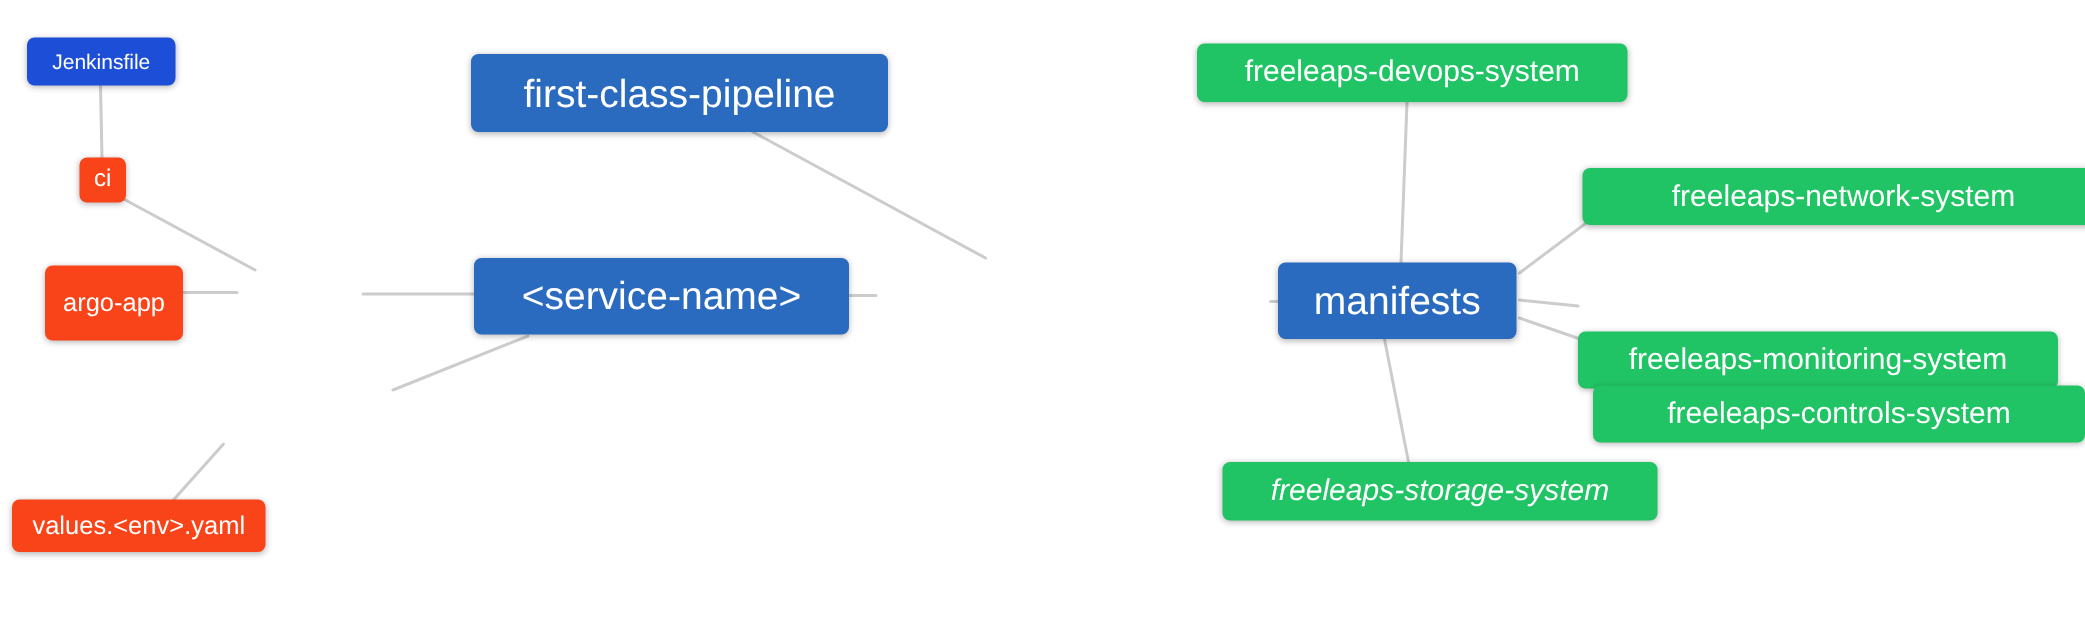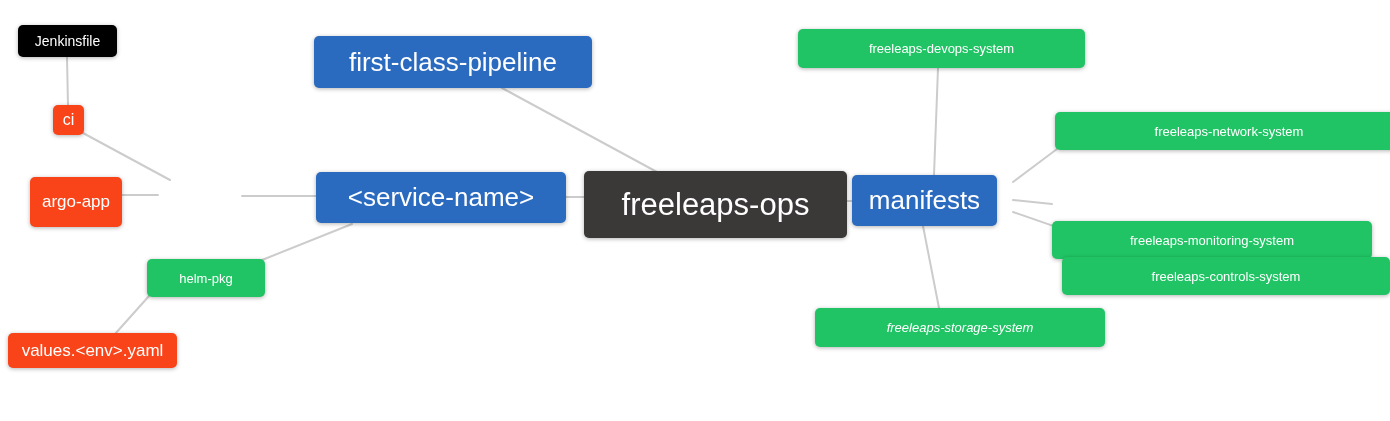--- a/index.html
+++ b/index.html
@@ -35,25 +35,25 @@
     box-shadow: 0 1px 4px rgba(0,0,0,0.30);
     white-space: nowrap;
     box-sizing: border-box;
     cursor: pointer;
     user-select: none;
   }
   .node.dark   { background: #3B3838; }
   .node.blue   { background: #2A6BC0; }
   .node.green  { background: #20C464; }
   .node.red    { background: #F94318; }
-  .node.orange { background: #000000; }
+  .node.orange { background: #1d4ed8; }
   .fs14 { font-size: 14px; }
   .fs16 { font-size: 16px; }
   .fs17 { font-size: 17px; }
-  .fs20 { font-size: 13px; }
+  .fs20 { font-size: 20px; }
   .fs26 { font-size: 26px; }
   .fs31 { font-size: 31px; }
 </style>
 </head>
 <body>
 
 <div class="canvas">
 
   <svg class="edges" width="1390" height="421">
     <line x1="67" y1="57" x2="68" y2="106"></line>
@@ -72,31 +72,29 @@
     <line x1="923" y1="226" x2="939" y2="308"></line>
   </svg>
 
   <div class="node orange fs14" style="left:18px;  top:25px;  width:99px;  height:32px;">Jenkinsfile</div>
 
   <div class="node red fs16" style="left:53px;  top:105px; width:31px;  height:30px;">ci</div>
 
   <div class="node red fs17" style="left:30px;  top:177px; width:92px;  height:50px;">argo-app</div>
 
 
-  <div class="node green fs20" style="left:147px; top:259px; width:118px; height:38px;">helm-pkg</div>
 
   <div class="node red fs17" style="left:8px;   top:333px; width:169px; height:35px;">values.&lt;env&gt;.yaml</div>
 
   <div class="node blue fs26" style="left:314px; top:36px;  width:278px; height:52px;">first-class-pipeline</div>
 
   <div class="node blue fs26" style="left:316px; top:172px; width:250px; height:51px;">&lt;service-name&gt;</div>
 
-  <div class="node dark fs31" style="left:584px; top:171px; width:263px; height:67px;">freeleaps-ops</div>
 
-  <div class="node blue fs26" style="left:852px; top:175px; width:145px; height:51px;">manifests</div>
+  <div class="node blue fs26" style="left:852px; top:175px; width:159px; height:51px;">manifests</div>
 
   <div class="node green fs20" style="left:798px; top:29px;  width:287px; height:39px;">freeleaps-devops-system</div>
 
   <div class="node green fs20" style="left:1055px; top:112px; width:348px; height:38px;">freeleaps-network-system</div>
 
   <div class="node green fs20" style="left:1052px; top:185px; width:320px; height:38px;margin-top:36px;">freeleaps-monitoring-system</div>
 
   <div class="node green fs20" style="left:1062px; top:257px; width:328px; height:38px;">freeleaps-controls-system</div>
 
   <div class="node green fs20" style="left:815px; top:308px; width:290px; height:39px;font-style:italic;">freeleaps-storage-system</div>

